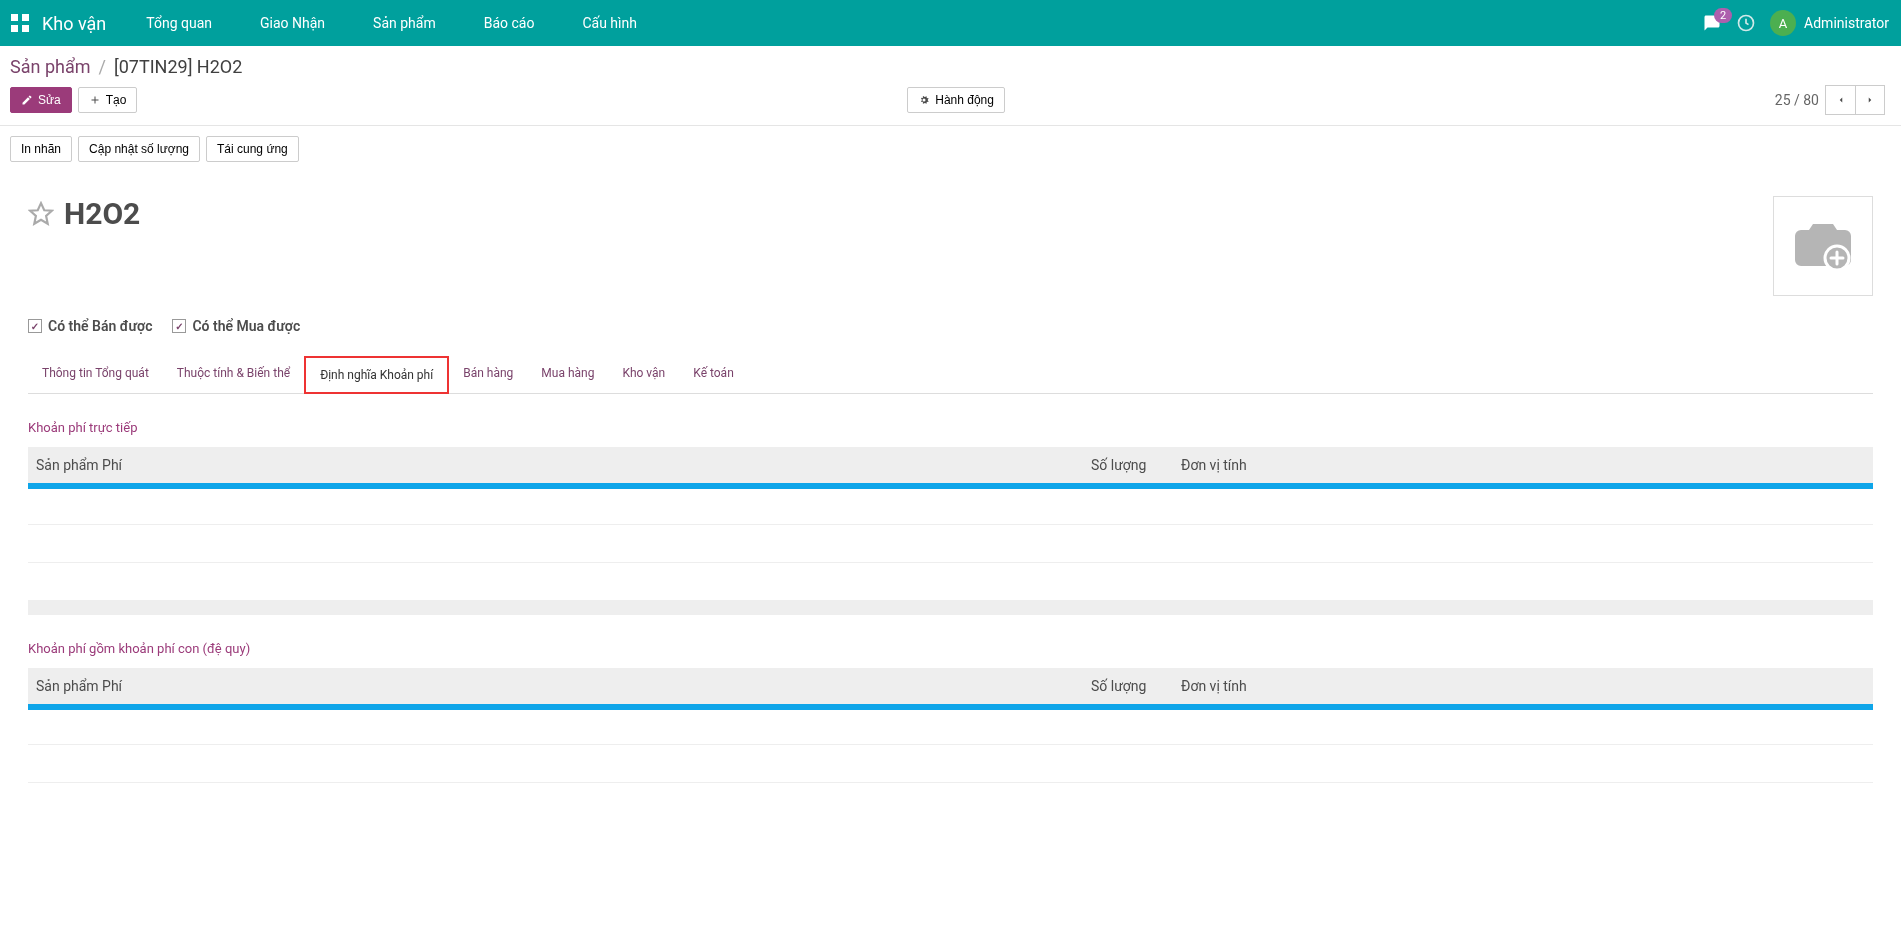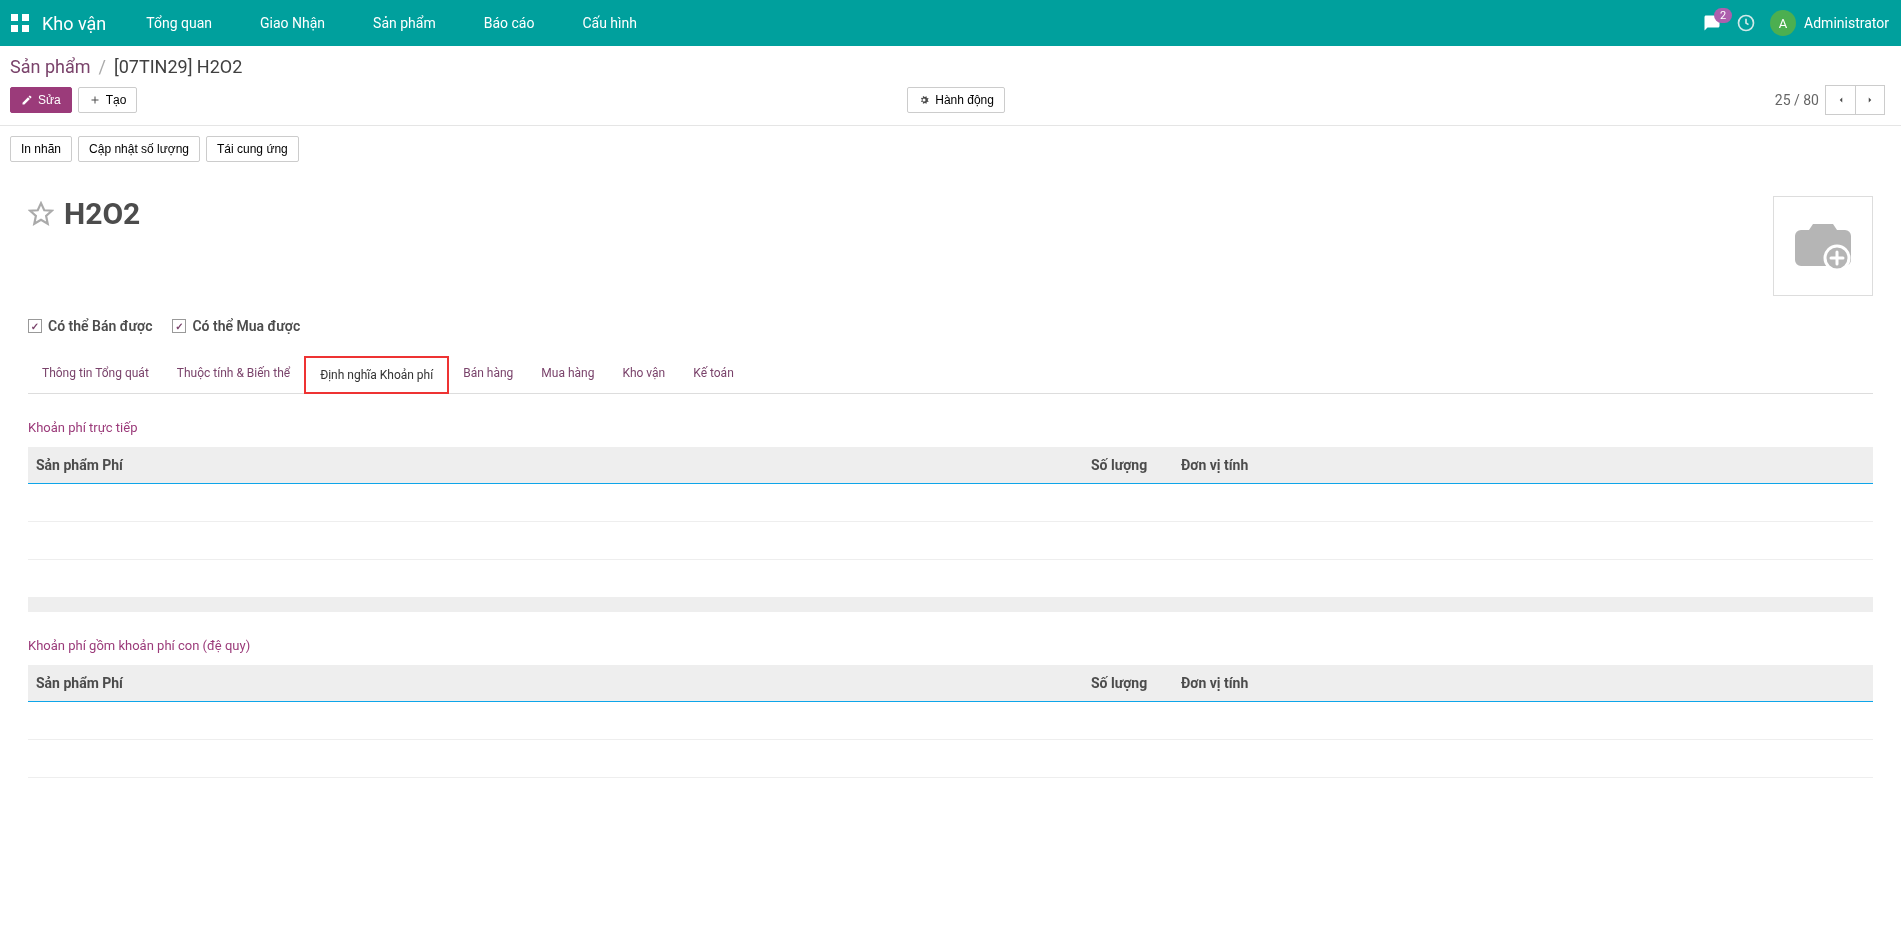--- a/index.html
+++ b/index.html
@@ -53,21 +53,21 @@
   .checkbox { width:14px; height:14px; border:1px solid #999; display:flex; align-items:center; justify-content:center; font-size:10px; color:#7a436b; }
   
   
   .tabs { display:flex; border-bottom:1px solid #ddd; margin-top:22px; }
   .tab { padding:10px 14px; cursor:pointer; color:#7a436b; font-size:12px; white-space:nowrap; }
   .tab.active { border:2px solid #e33; color:#333; margin-bottom:-1px; background:#fff; }
   
   
   .section-title { color:#9b3b7a; font-size:13px; margin:26px 0 12px; font-weight:400; }
   table.list { width:100%; border-collapse:collapse; }
-  table.list thead th { background:#eee; text-align:left; padding:10px 8px; font-weight:700; font-size:14px; color:#4c4c4c; border-bottom:1px solid #0ea5e9; }
+  table.list thead th { background:#eee; text-align:left; padding:10px 8px; font-weight:400; font-size:14px; color:#4c4c4c; border-bottom:6px solid #0ea5e9; }
   table.list tbody tr { border-bottom:1px solid #eee; height:38px; }
   table.list tbody td { padding:8px; }
   .tfoot-bar { background:#eee; height:14px; }
   .col-product { width:auto; }
   .col-qty { width:90px; }
   .col-uom { width:700px; }
   
   svg { display:block; }
 </style>
 </head>

